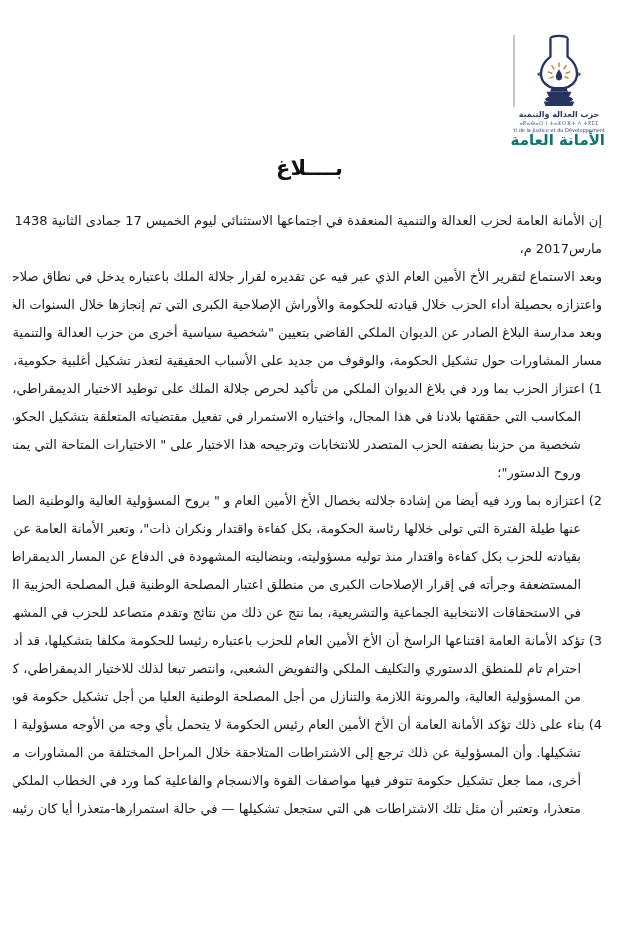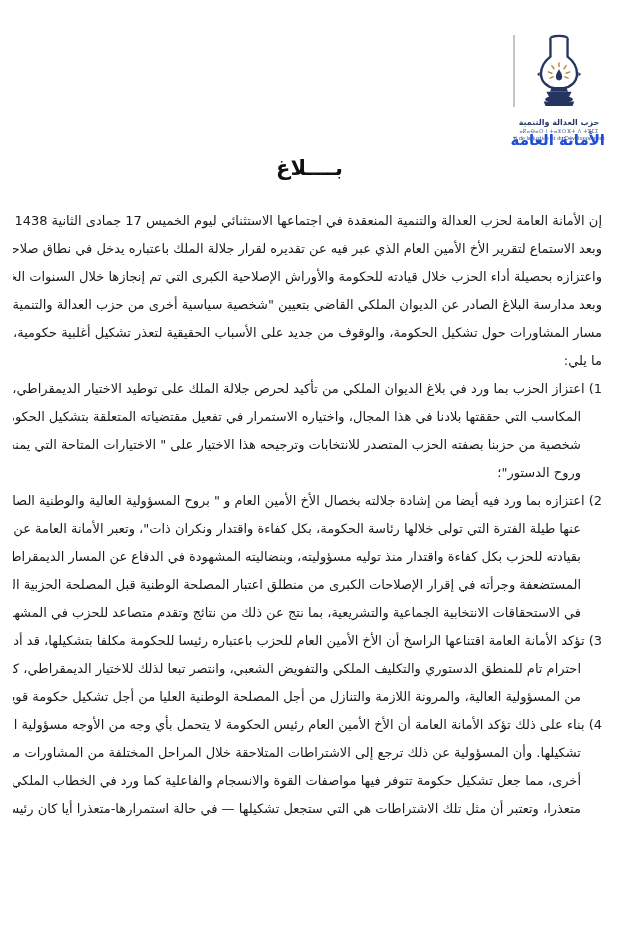--- a/index.html
+++ b/index.html
@@ -12,26 +12,26 @@
 
   
   .logo-col{
     position:absolute;top:33px;right:14px;width:92px;
     display:flex;flex-direction:column;align-items:center;text-align:center;
   }
   .logo-frame-line{
     position:absolute;top:35px;right:104px;width:2px;height:72px;background:#c3c3cd;
   }
   .lamp{width:54px;height:76px;display:block;}
-  .logo-name-ar{font-size:8px;font-weight:bold;color:#2a3a68;line-height:10px;margin-top:9px;white-space:nowrap;}
+  .logo-name-ar{font-size:8px;font-weight:bold;color:#2a3a68;line-height:10px;margin-top:1px;white-space:nowrap;}
   .logo-name-tif{font-size:5px;color:#55658d;line-height:7px;letter-spacing:.4px;white-space:nowrap;overflow:hidden;max-width:92px;}
   .logo-name-fr{font-size:5px;color:#2a3a68;line-height:7px;white-space:nowrap;overflow:hidden;max-width:92px;}
   .secretariat{
     position:absolute;top:131px;right:14px;width:92px;
-    font-size:15px;font-weight:bold;color:#1d4ed8;text-align:right;white-space:nowrap;
+    font-size:15px;font-weight:bold;color:#0f766e;text-align:right;white-space:nowrap;
   }
 
   
   .doc-title{
     position:absolute;top:156px;left:0;width:100%;
     text-align:center;font-size:21px;font-weight:bold;color:#111;
   }
 
   
   .doc-body{
@@ -87,29 +87,29 @@
     <div class="logo-name-fr">Parti de la Justice et du Développement</div>
   </div>
 
   <div class="secretariat">الأمانة العامة</div>
 
   <div class="doc-title">بــــلاغ</div>
 
   <div class="doc-body">
       <div class="block p">
         <div class="line first">إن الأمانة العامة لحزب العدالة والتنمية المنعقدة في اجتماعها الاستثنائي ليوم الخميس 17 جمادى الثانية 1438 هجرية موافق 16</div>
+        <div class="line last">مارس2017 م،</div>
       </div>
       <div class="block p">
         <div class="line first">وبعد الاستماع لتقرير الأخ الأمين العام الذي عبر فيه عن تقديره لقرار جلالة الملك باعتباره يدخل في نطاق صلاحياته الدستورية،</div>
         <div class="line last">واعتزازه بحصيلة أداء الحزب خلال قيادته للحكومة والأوراش الإصلاحية الكبرى التي تم إنجازها خلال السنوات الخمس الماضية،</div>
       </div>
       <div class="block p">
         <div class="line first">وبعد مدارسة البلاغ الصادر عن الديوان الملكي القاضي بتعيين "شخصية سياسية أخرى من حزب العدالة والتنمية واستحضار</div>
         <div class="line">مسار المشاورات حول تشكيل الحكومة، والوقوف من جديد على الأسباب الحقيقية لتعذر تشكيل أغلبية حكومية، فإنها تؤكد على</div>
-        <div class="line last">ما يلي:</div>
       </div>
       <div class="block item">
         <div class="line first">1) اعتزاز الحزب بما ورد في بلاغ الديوان الملكي من تأكيد لحرص جلالة الملك على توطيد الاختيار الديمقراطي، وصيانة</div>
         <div class="line">المكاسب التي حققتها بلادنا في هذا المجال، واختياره الاستمرار في تفعيل مقتضياته المتعلقة بتشكيل الحكومة من خلال تكليف</div>
         <div class="line">شخصية من حزبنا بصفته الحزب المتصدر للانتخابات وترجيحه هذا الاختيار على " الاختيارات المتاحة التي يمنحها له نص</div>
         <div class="line last">وروح الدستور"؛</div>
       </div>
       <div class="block item">
         <div class="line first">2) اعتزازه بما ورد فيه أيضا من إشادة جلالته بخصال الأخ الأمين العام و " بروح المسؤولية العالية والوطنية الصادقة، التي أبان</div>
         <div class="line">عنها طيلة الفترة التي تولى خلالها رئاسة الحكومة، بكل كفاءة واقتدار ونكران ذات"، وتعبر الأمانة العامة عن تقديرها واعتزازها</div>

